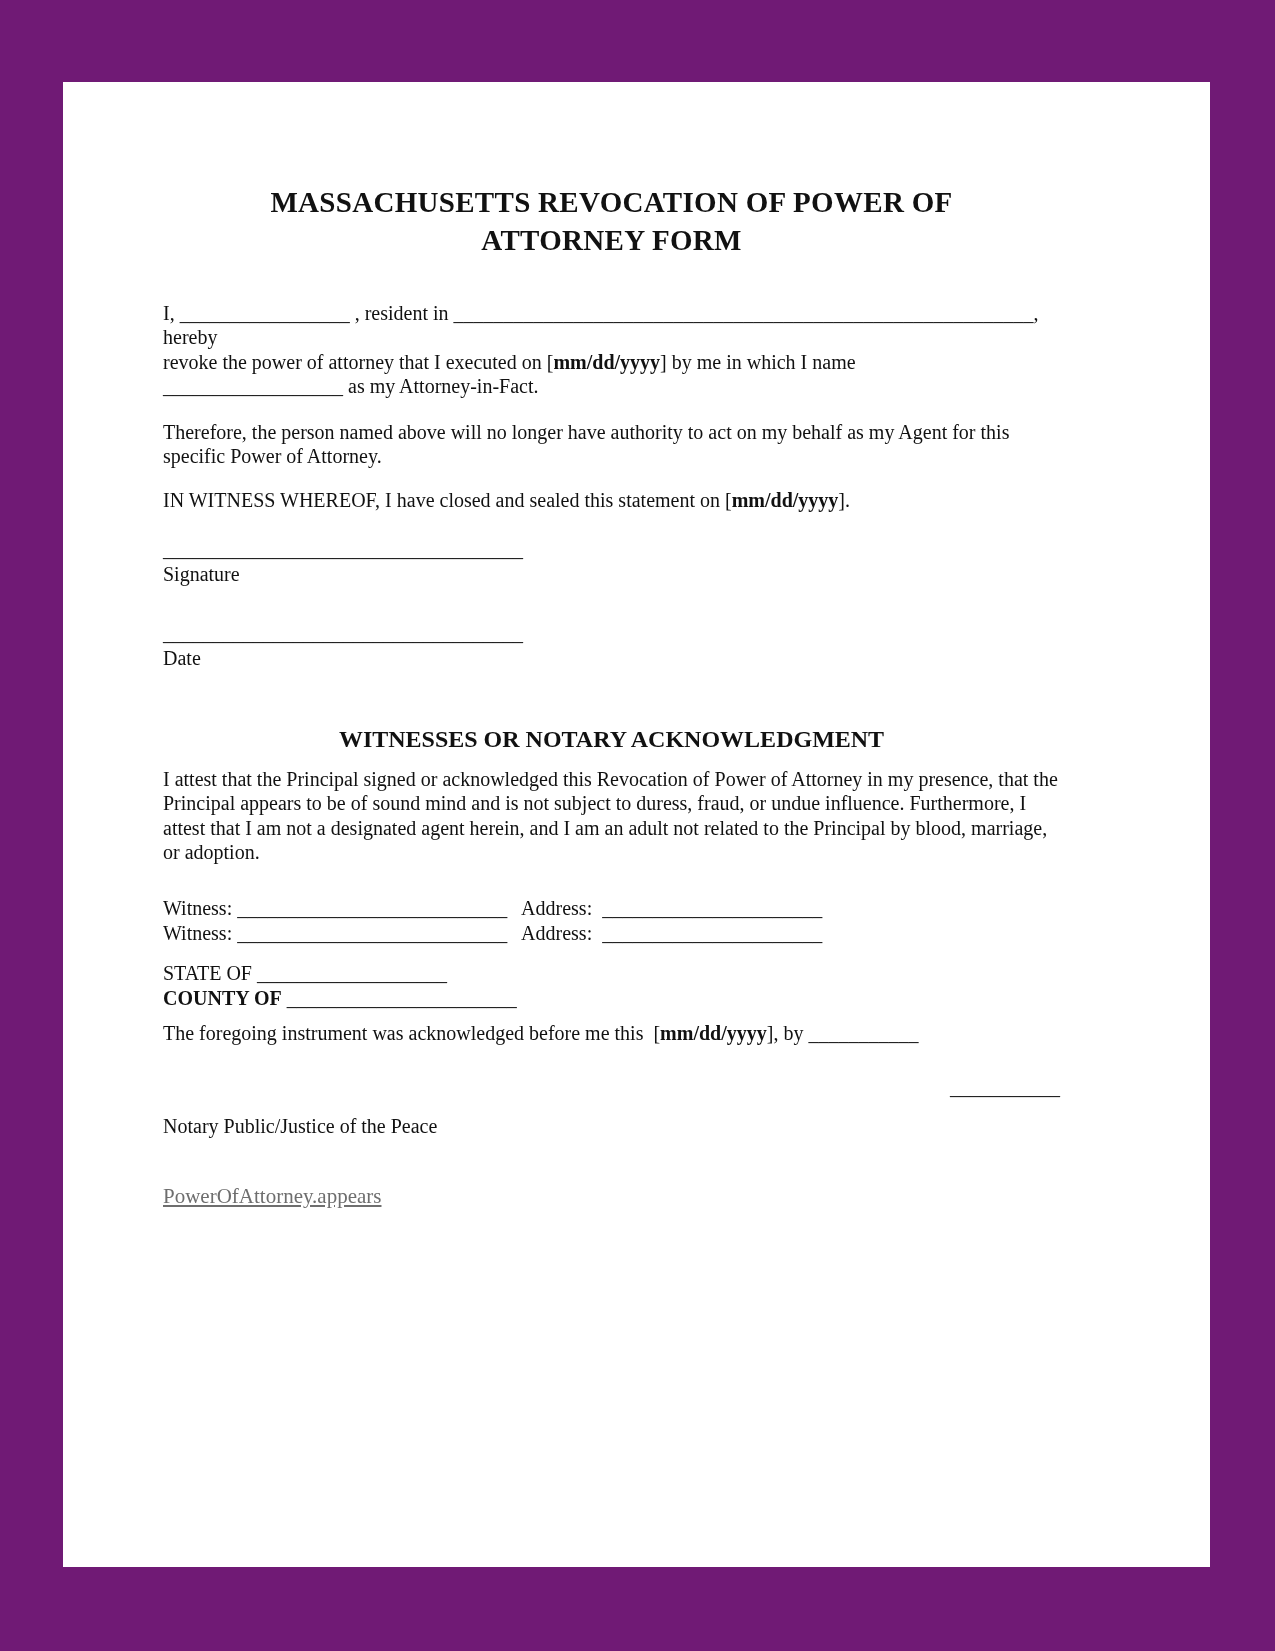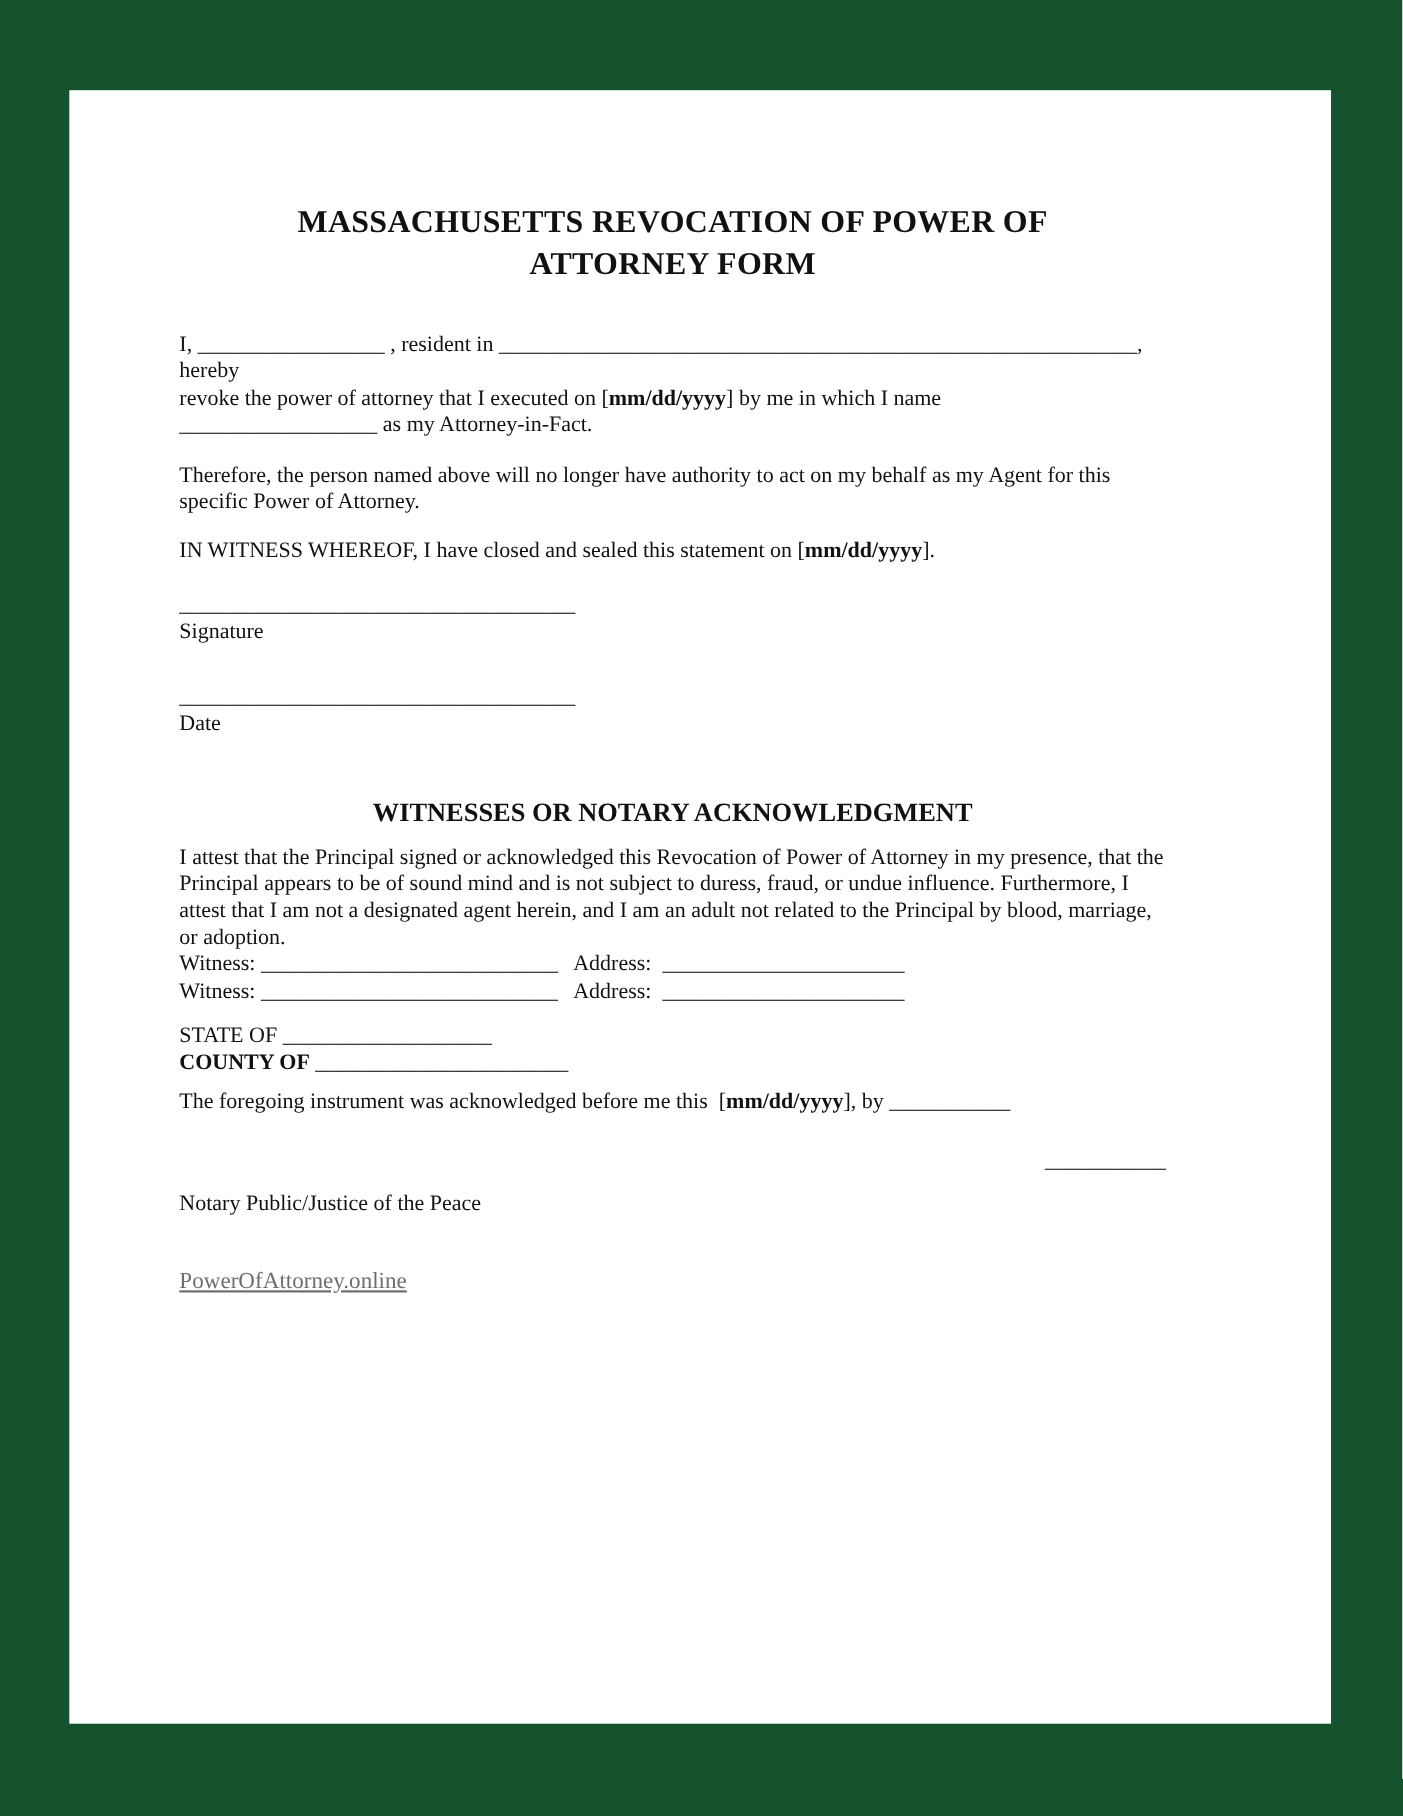--- a/index.html
+++ b/index.html
@@ -1,20 +1,20 @@
 <!DOCTYPE html>
 <html><head>
 <meta charset="utf-8">
 <style>
   html, body { margin: 0; padding: 0; }
   .canvas {
     position: relative;
     width: 1275px;
     height: 1651px;
-    background: #14532d;
+    background: #701a75;
     overflow: hidden;
   }
   .page {
     position: absolute;
     left: 63px;
     top: 82px;
     width: 1147px;
     height: 1485px;
     background: #ffffff;
   }
@@ -46,21 +46,21 @@
   .date-line   { margin-top: 34px; }
   .section-heading {
     margin: 0;
     margin-top: 53px;
     text-align: center;
     font-size: 24px;
     line-height: 30px;
     font-weight: bold;
   }
   .attest      { margin-top: 13px; }
-  .witness-rows { margin-top: 0; }
+  .witness-rows { margin-top: 32px; }
   .notary-state { margin-top: 15px; }
   .foregoing   { margin-top: 10px; }
   .lone-blank  { margin-top: 29px; padding-left: 10px; text-align: right; }
   .notary-label { margin-top: 15px; }
   .commission  { margin-top: 23px; }
   .b { font-weight: bold; }
   .footer-link-row { margin-top: 46px; }
   a.site-link {
     color: #6e6e6e;
     text-decoration: underline;
@@ -123,18 +123,18 @@
       <p class="para foregoing">
         <span class="t">The foregoing instrument was acknowledged before me this  [</span><span class="b t">mm/dd/yyyy</span><span class="t">], by ___________</span>
       </p>
 
       <div class="lone-blank t">___________</div>
 
       <div class="notary-label t">Notary Public/Justice of the Peace</div>
 
 
       <div class="footer-link-row">
-        <a class="site-link t">PowerOfAttorney.online</a>
+        <a class="site-link t">PowerOfAttorney.appears</a>
       </div>
 
     </div>
   </div>
 </div>
 
 </body></html>

